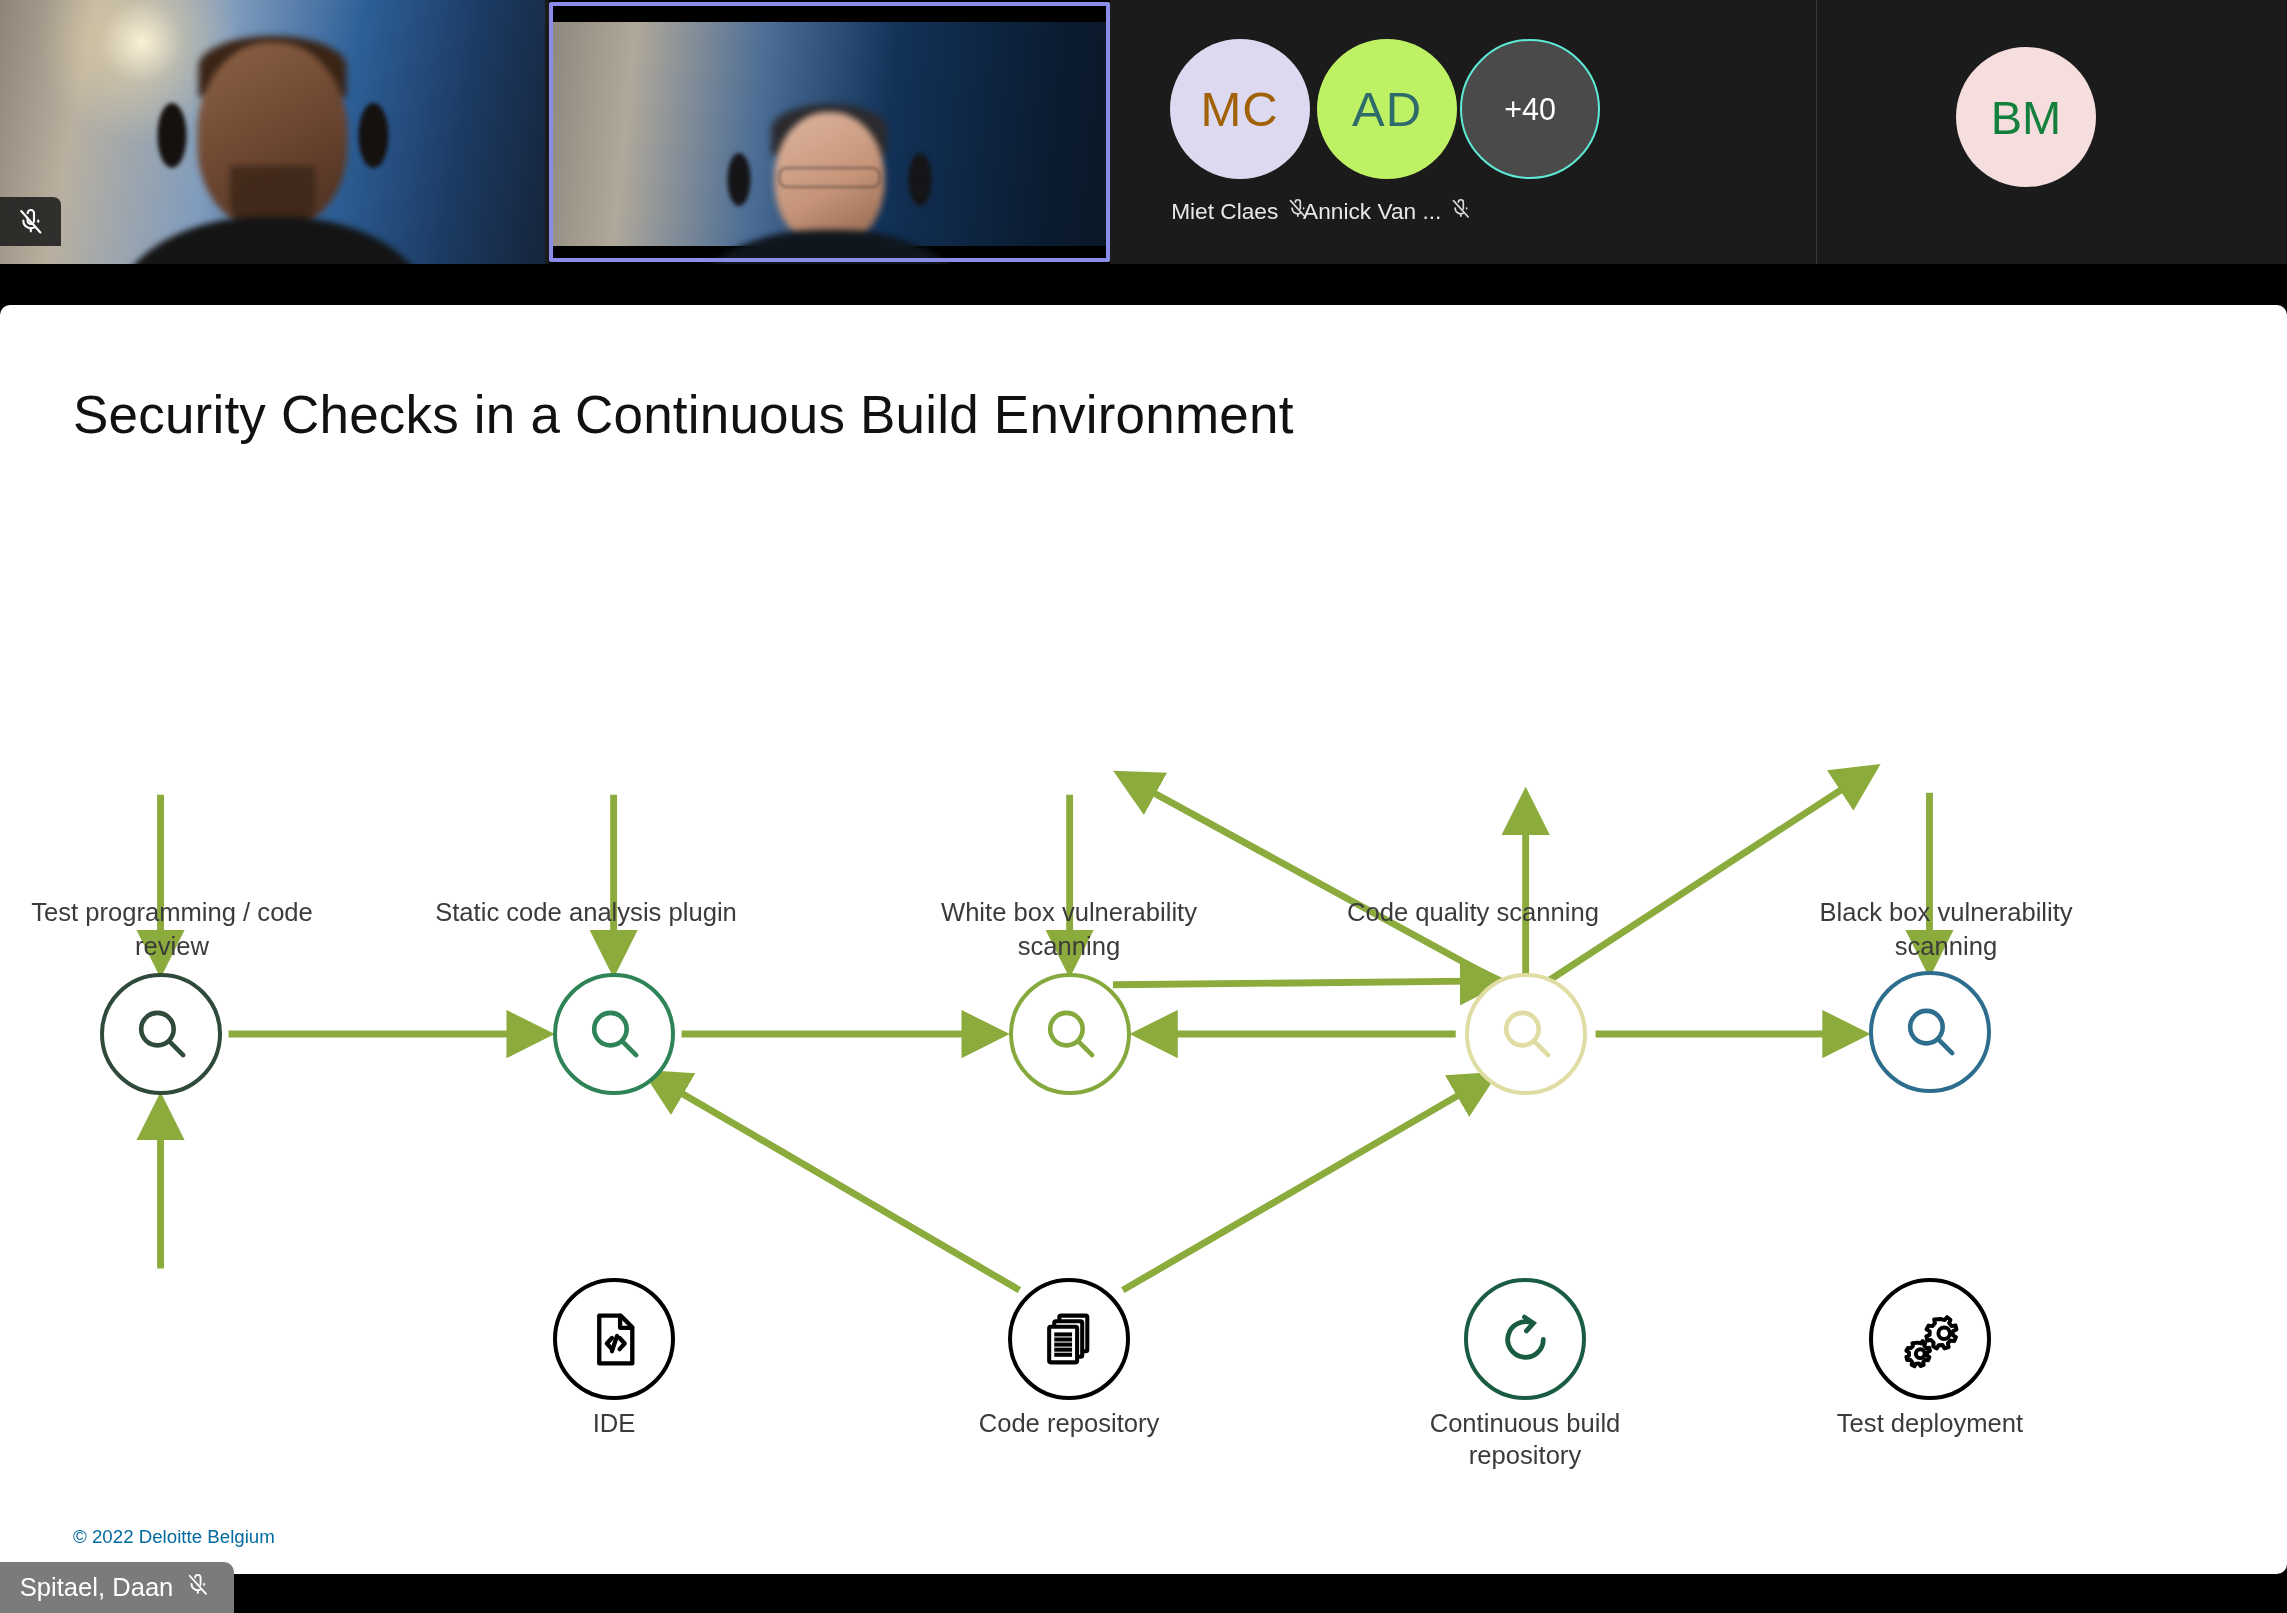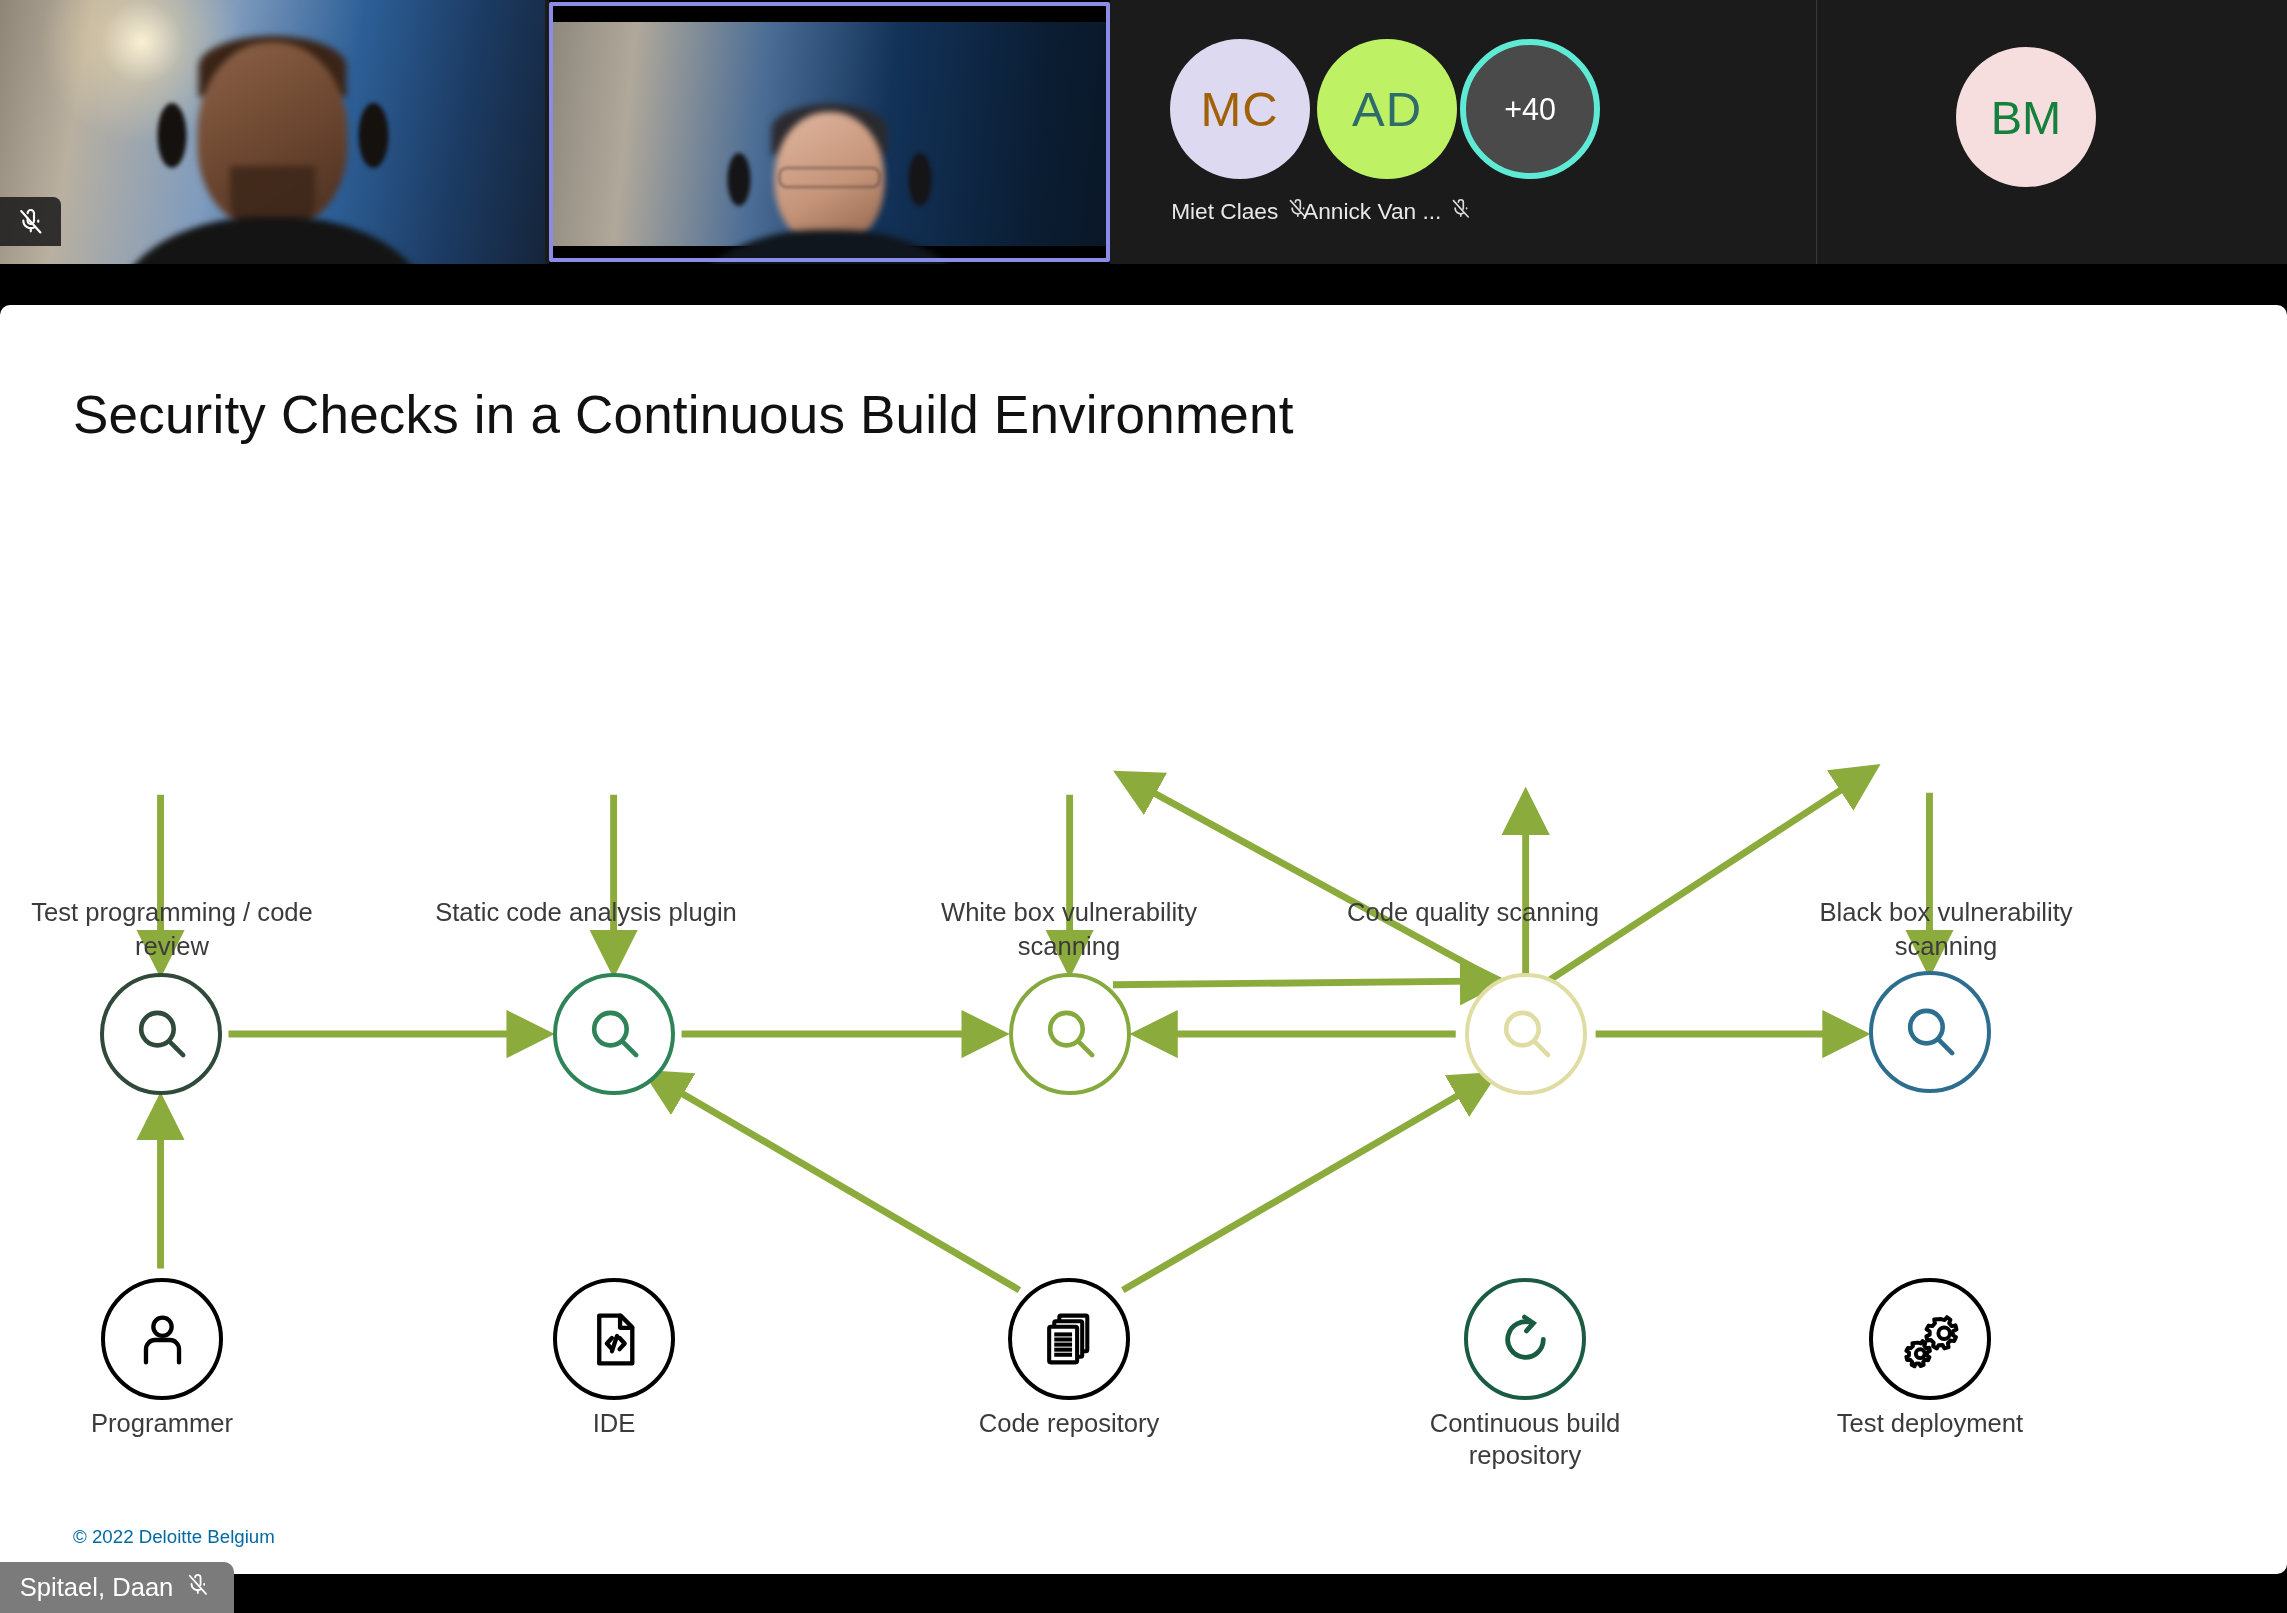--- a/index.html
+++ b/index.html
@@ -129,21 +129,21 @@
     width: 140px; height: 140px; border-radius: 50%;
     display: flex; align-items: center; justify-content: center;
     font-size: 49px; letter-spacing: 1px;
   }
   .av-name {
     margin-top: 17.7px; color: #e8e8e8; font-size: 22.7px;
     display: flex; align-items: center; gap: 9.9px; white-space: nowrap;
   }
   .overflow-av {
     width: 140px; height: 140px; border-radius: 50%;
-    background: #4a4a4a; border: 6px solid #5eead4;
+    background: #4a4a4a; border: 2px solid #5eead4;
     color: #fff; font-size: 30.5px;
     display: flex; align-items: center; justify-content: center;
   }
   .far-right-av {
     position: absolute; left: 1956px; top: 47px;
     width: 140px; height: 140px; border-radius: 50%;
     background: #f6dede; color: #15803d; font-size: 47px;
     display: flex; align-items: center; justify-content: center;
   }
 
@@ -374,29 +374,20 @@
     </div>
     <div class="node" style="left:1930px; top:727px;">
       <div class="bubble" style="border-color:#2d6e8e">
         <svg width="65" height="65" viewBox="0 0 24 24" fill="none" stroke="#2d6e8e" stroke-width="1.7" stroke-linecap="round">
           <circle cx="10.5" cy="10" r="6"></circle>
             <line x1="15" y1="14.6" x2="20" y2="19.6"></line>
         </svg>
       </div>
     </div>
 
-    <div class="node" style="left:162px; top:1034px;">
-      <div class="bubble">
-        <svg width="61" height="61" viewBox="0 0 24 24" fill="none" stroke="#000" stroke-width="1.7" stroke-linecap="round">
-          <circle cx="12" cy="7" r="3.6"></circle>
-            <path d="M5.5 21v-5.2a3.6 3.6 0 0 1 3.6-3.6h5.8a3.6 3.6 0 0 1 3.6 3.6V21"></path>
-        </svg>
-      </div>
-      <div class="caption">Programmer</div>
-    </div>
 
     <div class="node" style="left:1069px; top:1034px;">
       <div class="bubble">
         <svg width="61" height="61" viewBox="0 0 24 24" fill="none" stroke="#000" stroke-width="1.6">
           <rect x="8" y="2.6" width="11" height="14" rx="0.6"></rect>
           <rect x="6" y="4.8" width="11" height="14" rx="0.6" fill="#fff"></rect>
           <rect x="4" y="7" width="11" height="14" rx="0.6" fill="#fff"></rect>
           <line x1="6" y1="10" x2="13" y2="10"></line>
             <line x1="6" y1="12" x2="13" y2="12"></line>
           <line x1="6" y1="14" x2="13" y2="14"></line>

